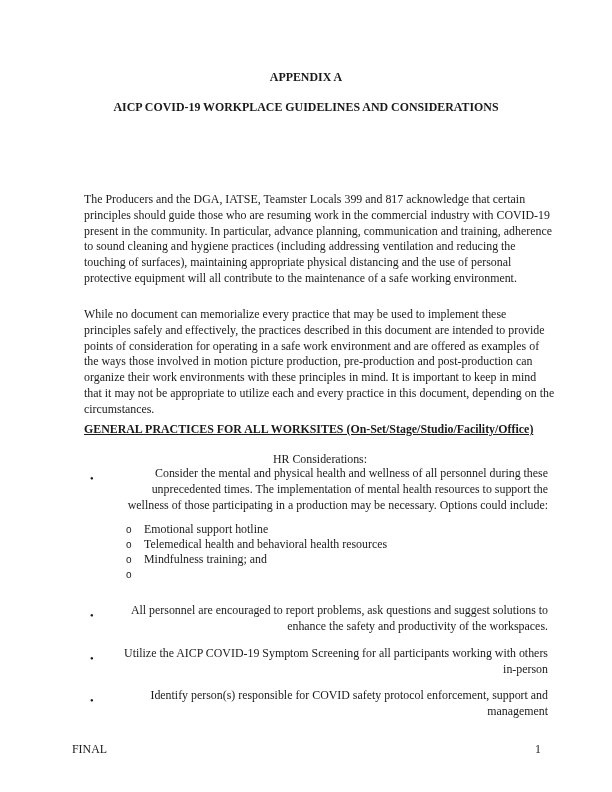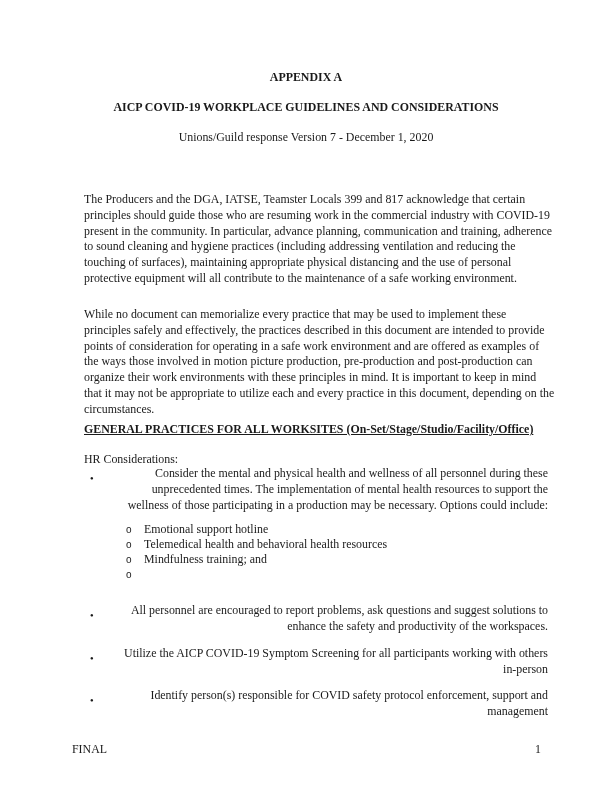--- a/index.html
+++ b/index.html
@@ -25,27 +25,26 @@
     .footer-left { position: absolute; left: 72px; top: 742px; }
     .footer-right { position: absolute; left: 535px; top: 742px; }
   </style>
 </head>
 <body>
 
 <div class="page">
 
   <div class="center bold" style="top:70px;">APPENDIX A</div>
   <div class="center bold" style="top:100px;">AICP COVID-19 WORKPLACE GUIDELINES AND CONSIDERATIONS</div>
-  <div class="center" style="top:130px;">Unions/Guild response Version 7 - December 1, 2020</div>
 
   <p class="para" style="top:180px;">The Producers and the DGA, IATSE, Teamster Locals 399 and 817 acknowledge that certain principles should guide those who are resuming work in the commercial industry with COVID-19 present in the community. In particular, advance planning, communication and training, adherence to sound cleaning and hygiene practices (including addressing ventilation and reducing the touching of surfaces), maintaining appropriate physical distancing and the use of personal protective equipment will all contribute to the maintenance of a safe working environment.</p>
   <p class="para" style="top:295px;">While no document can memorialize every practice that may be used to implement these principles safely and effectively, the practices described in this document are intended to provide points of consideration for operating in a safe work environment and are offered as examples of the ways those involved in motion picture production, pre-production and post-production can organize their work environments with these principles in mind. It is important to keep in mind that it may not be appropriate to utilize each and every practice in this document, depending on the circumstances.</p>
 
   <div class="para heading-ul" style="top:410px; width:480px; white-space:nowrap;">GENERAL PRACTICES FOR ALL WORKSITES (On-Set/Stage/Studio/Facility/Office)</div>
-  <div class="para" style="top:440px;">HR Considerations:</div>
+  <div class="para" style="top:440px;text-align:center;">HR Considerations:</div>
 
   <div class="bullet-item" style="top:466px; height:48px;">
     <span class="bullet-glyph" style="font-size:6px; top:5px;">●</span>
     <span class="bullet-text">Consider the mental and physical health and wellness of all personnel during these unprecedented times. The implementation of mental health resources to support the wellness of those participating in a production may be necessary. Options could include:</span>
   </div>
 
   <div class="sub-item" style="top:522px;">
     <span class="sub-glyph">o</span>
     <span class="sub-text">Emotional support hotline</span>
   </div>

